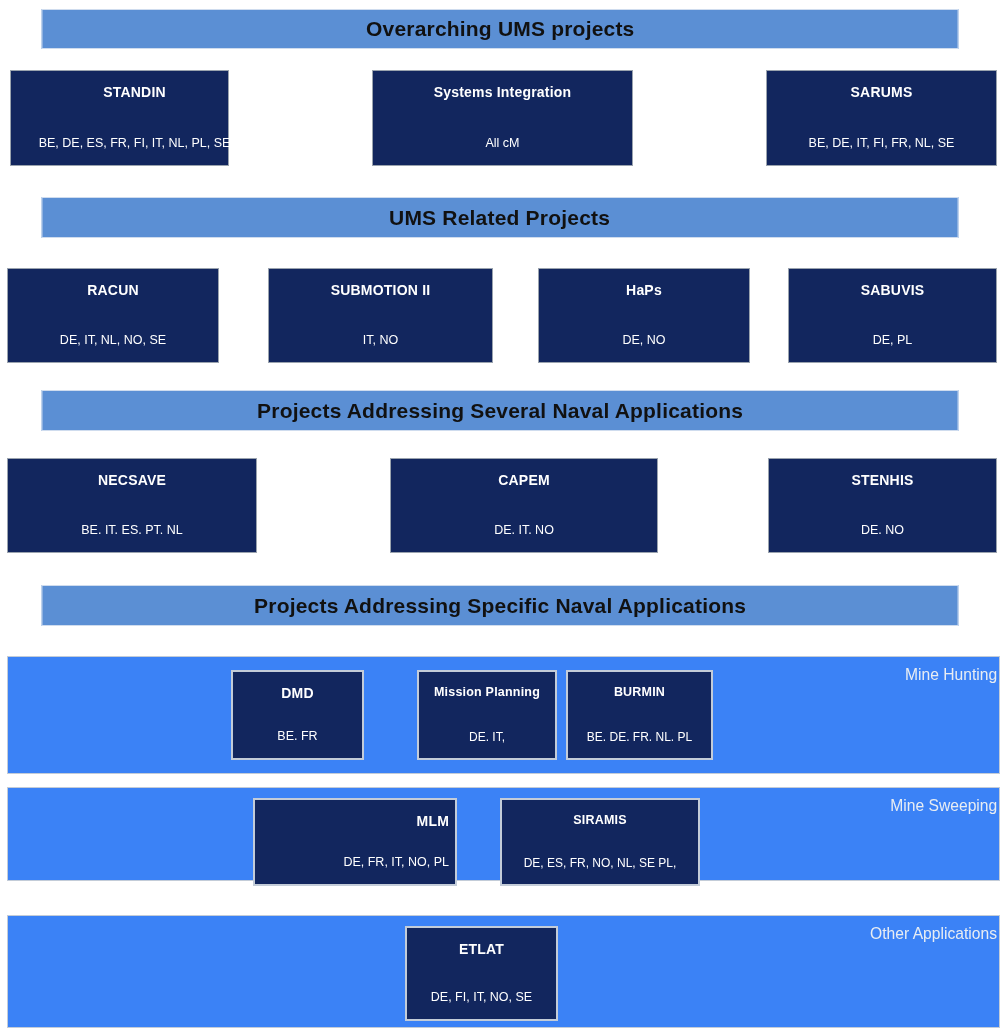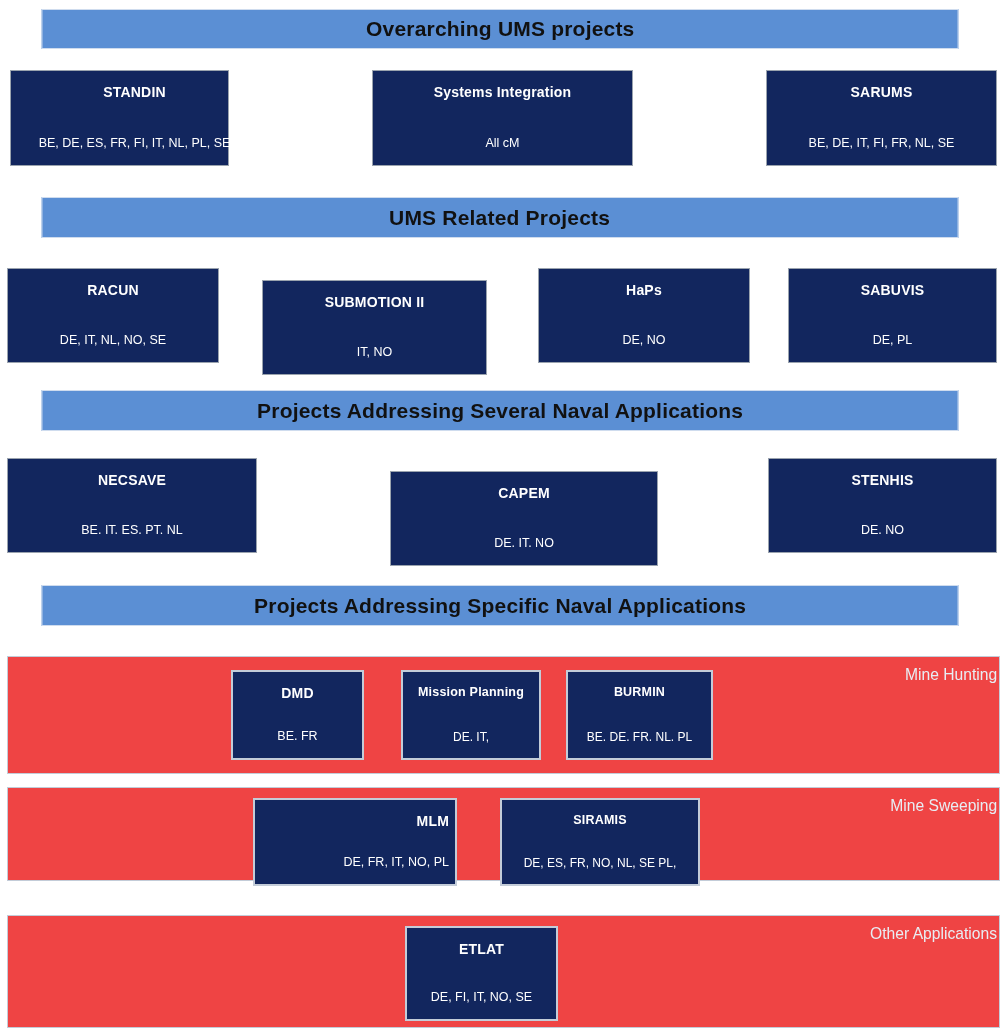--- a/index.html
+++ b/index.html
@@ -64,21 +64,21 @@
     font-weight: normal;
     line-height: 1.1;
     white-space: nowrap;
   }
   .proj.small .pname { font-size: 12.5px; }
   .proj.small .pnations { font-size: 12px; }
 
   
   .band {
     position: absolute;
-    background: #ef4444;
+    background: #3b82f6;
     border: 1px solid #c3ccd8;
     box-sizing: border-box;
   }
   .band-label {
     position: absolute;
     right: 2px;
     top: 8px;
     color: #e8edf3;
     font-size: 17px;
     font-weight: normal;
@@ -111,21 +111,21 @@
 
 <div class="section-bar" style="left:7px; top:197px; width:986px; height:41px;">
   <span>UMS Related Projects</span>
 </div>
 
 <div class="proj" style="left:7px; top:268px; width:212px; height:95px;">
   <div class="pname">RACUN</div>
   <div class="pnations">DE, IT, NL, NO, SE</div>
 </div>
 
-<div class="proj" style="left:262px; top:268px; width:225px; height:95px;margin-top:12px;">
+<div class="proj" style="left:268px; top:268px; width:225px; height:95px;">
   <div class="pname">SUBMOTION II</div>
   <div class="pnations">IT, NO</div>
 </div>
 
 <div class="proj" style="left:538px; top:268px; width:212px; height:95px;">
   <div class="pname">HaPs</div>
   <div class="pnations">DE, NO</div>
 </div>
 
 <div class="proj" style="left:788px; top:268px; width:209px; height:95px;">
@@ -135,42 +135,42 @@
 
 <div class="section-bar" style="left:7px; top:390px; width:986px; height:41px;">
   <span>Projects Addressing Several Naval Applications</span>
 </div>
 
 <div class="proj" style="left:7px; top:458px; width:250px; height:95px;">
   <div class="pname">NECSAVE</div>
   <div class="pnations">BE. IT. ES. PT. NL</div>
 </div>
 
-<div class="proj" style="left:390px; top:471px; width:268px; height:95px;gap:12px;">
+<div class="proj" style="left:390px; top:458px; width:268px; height:95px;gap:12px;">
   <div class="pname">CAPEM</div>
   <div class="pnations">DE. IT. NO</div>
 </div>
 
 <div class="proj" style="left:768px; top:458px; width:229px; height:95px;">
   <div class="pname">STENHIS</div>
   <div class="pnations">DE. NO</div>
 </div>
 
 <div class="section-bar" style="left:7px; top:585px; width:986px; height:41px;">
   <span>Projects Addressing Specific Naval Applications</span>
 </div>
 
 <div class="band" style="left:7px; top:656px; width:993px; height:118px;">
   <div class="band-label">Mine Hunting</div>
 </div>
 <div class="proj band" style="left:231px; top:670px; width:133px; height:90px; background:#12265e; border:2px solid #c3ccd8;">
   <div class="pname">DMD</div>
   <div class="pnations">BE. FR</div>
 </div>
-<div class="proj band small" style="left:401px; top:670px; width:140px; height:90px; background:#12265e; border:2px solid #c3ccd8;text-align:right;">
+<div class="proj band small" style="left:417px; top:670px; width:140px; height:90px; background:#12265e; border:2px solid #c3ccd8;text-align:right;">
   <div class="pname">Mission Planning</div>
   <div class="pnations">DE. IT,</div>
 </div>
 <div class="proj band small" style="left:566px; top:670px; width:147px; height:90px; background:#12265e; border:2px solid #c3ccd8;">
   <div class="pname">BURMIN</div>
   <div class="pnations">BE. DE. FR. NL. PL</div>
 </div>
 
 <div class="band" style="left:7px; top:787px; width:993px; height:94px;">
   <div class="band-label">Mine Sweeping</div>

